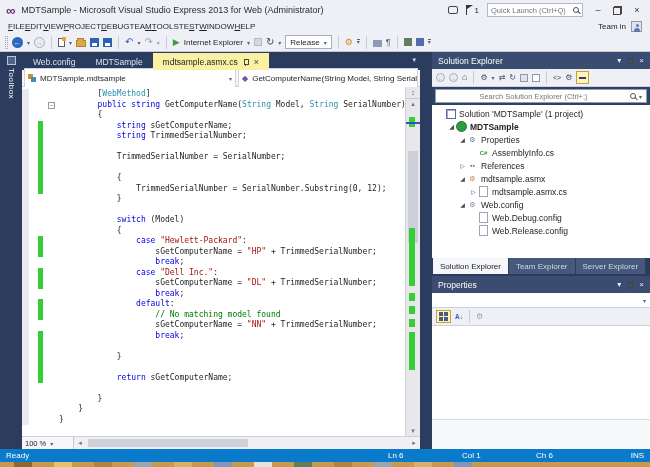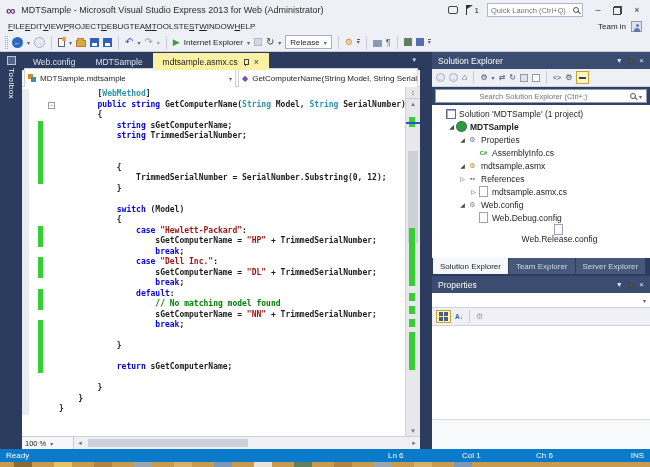--- a/index.html
+++ b/index.html
@@ -75,21 +75,21 @@
   .classicon::after { content:''; position:absolute; right:0; bottom:0; width:5px; height:5px; background:#3c8ebc; }
   .methodicon { color:#7b52ab; font-size:8px; flex:none; }
 
   .editor-body { height:349px; display:flex; background:#fff; }
   .code-pane { flex:1; overflow:hidden; padding-top:2px; }
   .code-row { display:flex; height:10.5px; line-height:10.5px; }
   .gutter { width:26px; flex:none; background:linear-gradient(to right,#ebebef 0 7px,#fff 7px); }
   .gutter.chg { background:linear-gradient(to right,#ebebef 0 7px,#fff 7px 16px,#35ce35 16px 21px,#fff 21px); }
   .foldcol { width:11px; flex:none; font-size:6px; color:#6a6a6a; }
   .foldbox { width:7px; height:7px; border:1px solid #9b9b9b; background:#fff; line-height:5px; text-align:center; margin-top:2px; }
-  .codetext { white-space:pre; font-family:"DejaVu Sans Mono", monospace; font-size:8px;font-weight:bold; }
+  .codetext { white-space:pre; font-family:"DejaVu Sans Mono", monospace; font-size:8px; }
   .tk-k { color:#0000e6; } .tk-t { color:#2b91af; } .tk-s { color:#a31515; } .tk-c { color:#008000; } .tk-p { color:#1e1e1e; }
 
   .v-scroll { width:15px; flex:none; background:#e8e8ec; border-left:1px solid #d0d0d6; position:relative; font-size:7px; color:#6f7585; }
   .sb-grip { position:absolute; top:0; left:0; right:0; height:12px; border-bottom:1px solid #c9c9cf; text-align:center; line-height:11px; color:#4a5068; }
   .sb-up { position:absolute; top:13px; left:0; right:0; text-align:center; }
   .sb-dn { position:absolute; bottom:1px; left:0; right:0; text-align:center; }
   .sb-thumb { position:absolute; top:64px; left:2px; right:2px; height:92px; background:#cdd0d9; }
   .sb-mark { position:absolute; left:3px; width:6px; background:#35ce35; }
   .sb-caret { position:absolute; left:0; right:0; height:2px; background:#2456c4; }
 
@@ -286,20 +286,25 @@
             <div class="codetext"><span class="tk-p">            </span><span class="tk-k">string</span><span class="tk-p"> TrimmedSerialNumber;</span></div>
           </div>
           <div class="code-row">
             <div class="gutter chg"></div>
             <div class="foldcol"></div>
             <div class="codetext"></div>
           </div>
           <div class="code-row">
             <div class="gutter chg"></div>
             <div class="foldcol"></div>
+            <div class="codetext"><span class="tk-p">            TrimmedSerialNumber = SerialNumber;</span></div>
+          </div>
+          <div class="code-row">
+            <div class="gutter chg"></div>
+            <div class="foldcol"></div>
             <div class="codetext"></div>
           </div>
           <div class="code-row">
             <div class="gutter chg"></div>
             <div class="foldcol"></div>
             <div class="codetext"><span class="tk-p">            {</span></div>
           </div>
           <div class="code-row">
             <div class="gutter chg"></div>
             <div class="foldcol"></div>
@@ -495,45 +500,45 @@
             <div class="expander">◢</div>
             <div class="ic " style="color: rgb(106, 122, 153);">⚙</div>
             <span>Properties</span>
           </div>
           <div class="tree-row" style="padding-left: 37px;">
             <div class="expander"></div>
             <div class="ic " style="color: rgb(46, 155, 67); font-weight: bold; font-size: 6px;">C#</div>
             <span>AssemblyInfo.cs</span>
           </div>
           <div class="tree-row" style="padding-left: 26px;">
+            <div class="expander">▷</div>
+            <div class="ic " style="color: rgb(106, 122, 153);">▪▪</div>
+            <span>References</span>
+          </div>
+          <div class="tree-row" style="padding-left: 26px;">
             <div class="expander">◢</div>
             <div class="ic " style="color: rgb(192, 138, 62);">⚙</div>
             <span>mdtsample.asmx</span>
-          </div>
-          <div class="tree-row" style="padding-left: 26px;">
-            <div class="expander">▷</div>
-            <div class="ic " style="color: rgb(106, 122, 153);">▪▪</div>
-            <span>References</span>
           </div>
           <div class="tree-row" style="padding-left: 37px;">
             <div class="expander">▷</div>
             <div class="ic ic-doc"></div>
             <span>mdtsample.asmx.cs</span>
           </div>
           <div class="tree-row" style="padding-left: 26px;">
             <div class="expander">◢</div>
             <div class="ic " style="color: rgb(125, 139, 166);">⚙</div>
             <span>Web.config</span>
           </div>
           <div class="tree-row" style="padding-left: 37px;">
             <div class="expander"></div>
             <div class="ic ic-doc"></div>
             <span>Web.Debug.config</span>
           </div>
-          <div class="tree-row" style="padding-left: 37px; flex-direction: column;">
+          <div class="tree-row" style="padding-left: 37px;">
             <div class="expander"></div>
             <div class="ic ic-doc"></div>
             <span>Web.Release.config</span>
           </div>
         </div>
     </div>
 
     <div class="tool-tabs">
         <div class="tool-tab active">Solution Explorer</div>
         <div class="tool-tab">Team Explorer</div>

